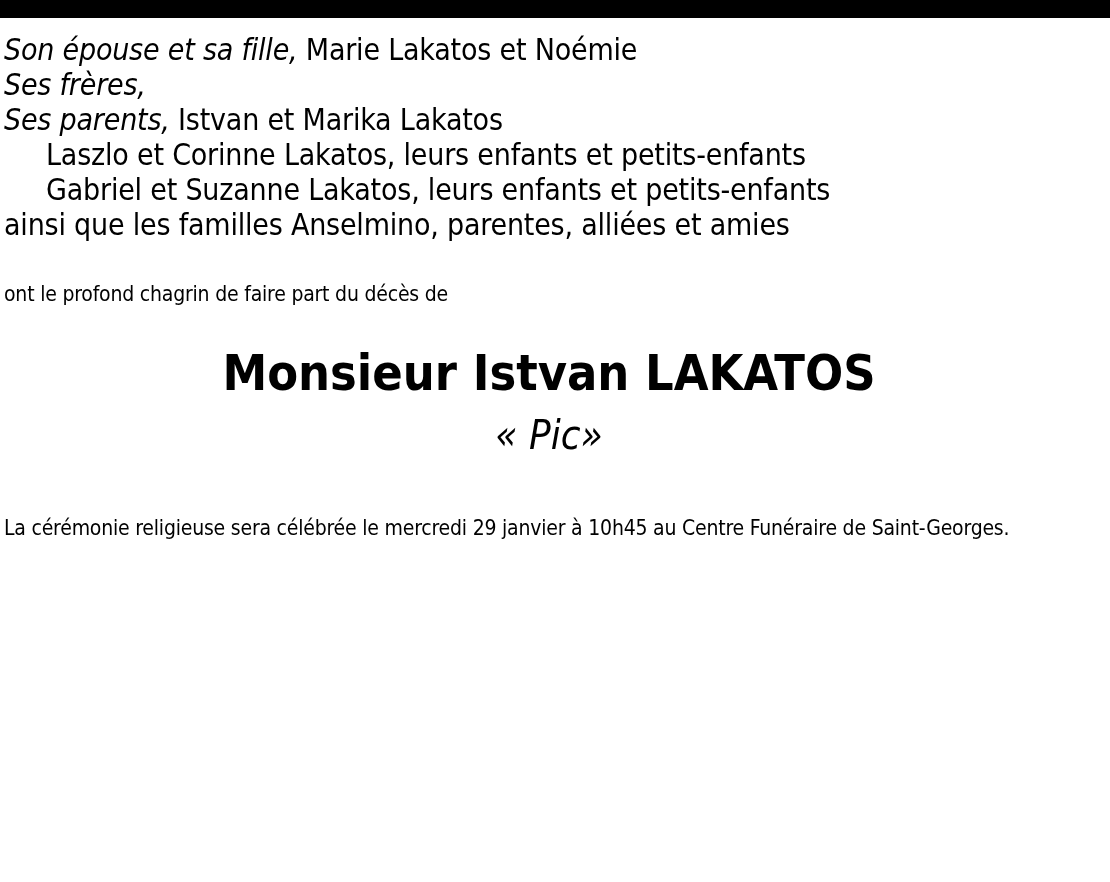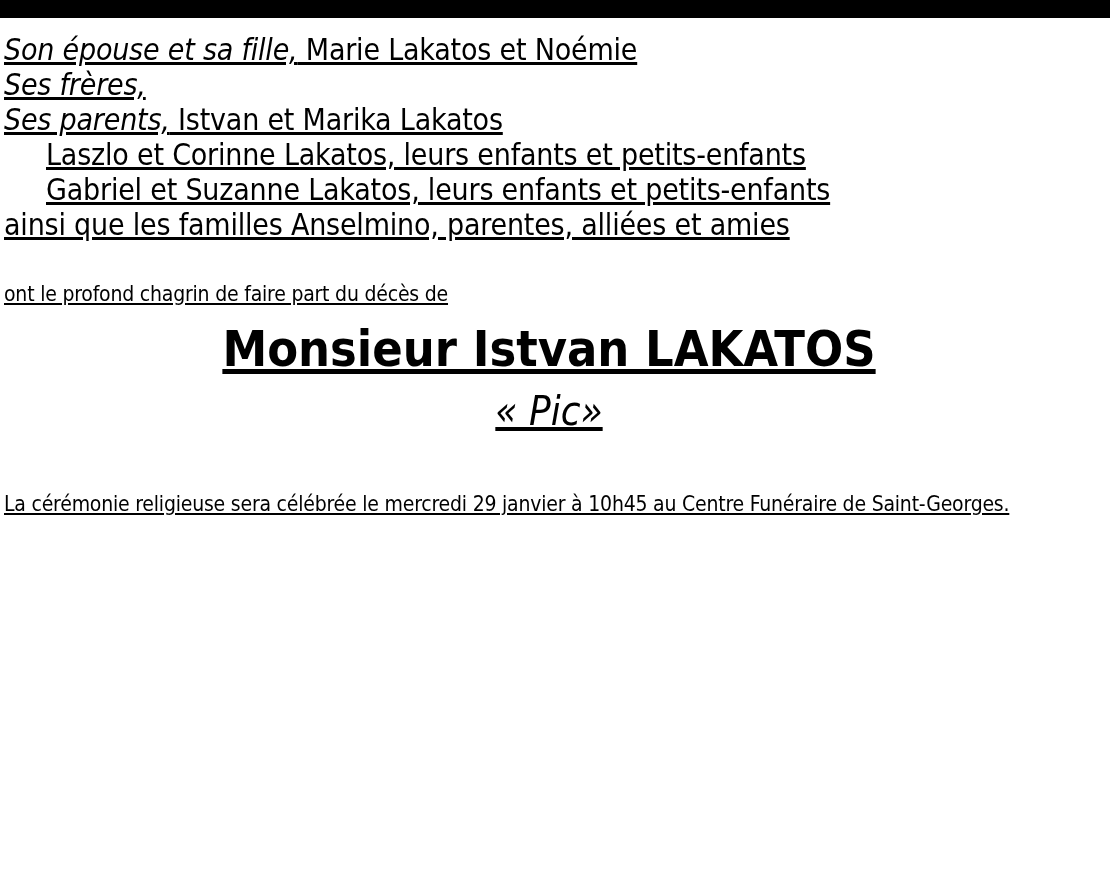--- a/index.html
+++ b/index.html
@@ -21,21 +21,20 @@
     box-sizing: border-box;
   }
   .top-rule {
     width: 1110px;
     height: 18px;
     background: #000000;
   }
   .content {
     padding: 14px 16px 0 4px;
     box-sizing: border-box;
-    text-decoration: underline;
   }
   .line {
     font-size: 30px;
     line-height: 35px;
     letter-spacing: -0.2px;
     white-space: nowrap;
   }
   .line .em {
     font-style: italic;
   }
@@ -47,21 +46,21 @@
   }
   .gap-small {
     height: 22px;
   }
   .name {
     text-align: center;
     font-size: 50px;
     font-weight: bold;
     line-height: 58px;
     letter-spacing: 0px;
-    margin-top: 8px;
+    margin-top: 32px;
   }
   .nickname {
     text-align: center;
     font-size: 40px;
     font-style: italic;
     line-height: 48px;
     margin-top: 9px;
   }
   .para {
     font-size: 21px;

